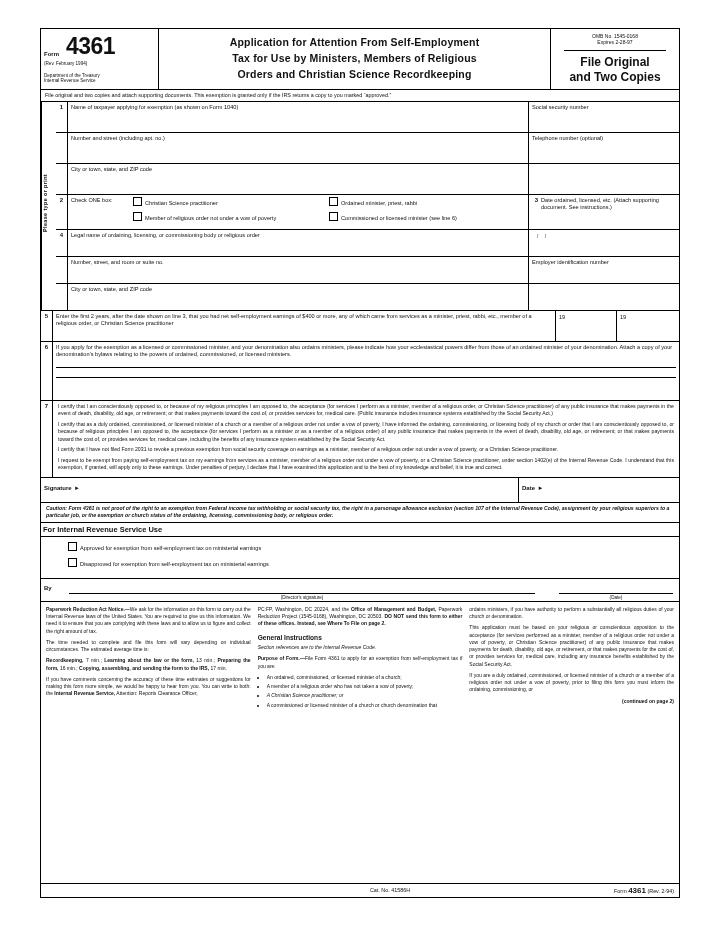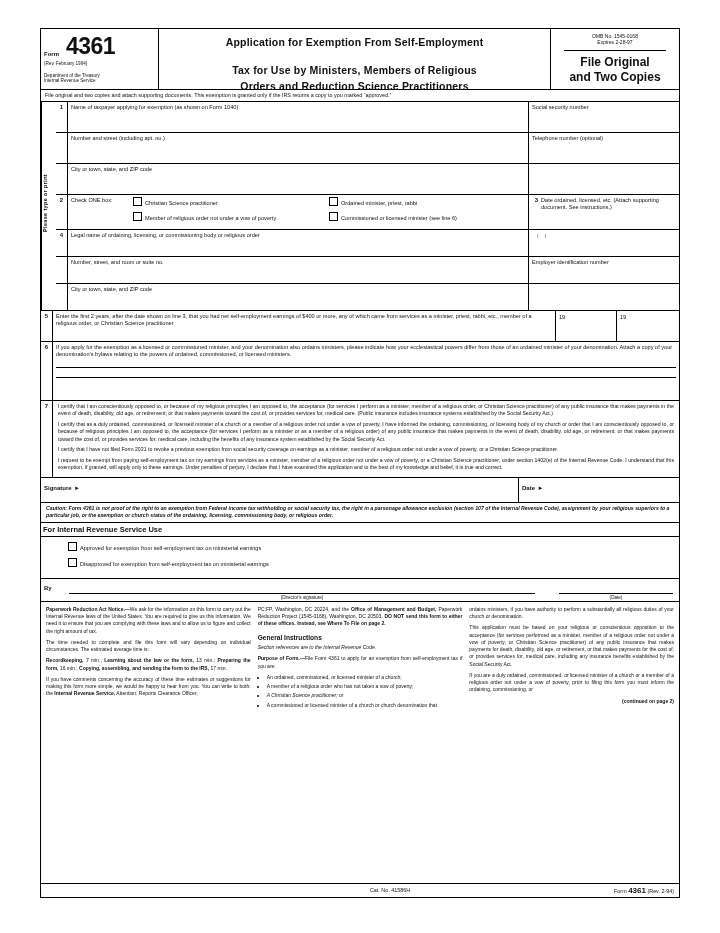--- a/index.html
+++ b/index.html
@@ -87,23 +87,23 @@
       <div class="cell br hdr-left" style="padding-top:6px;">
         <div class="row" style="align-items:flex-end;">
           <div class="formword">Form</div>
           <div class="formno" style="margin-left:7px;">4361</div>
         </div>
         <div class="xtiny" style="margin-top:3px;">(Rev. February 1994)</div>
         <div class="xtiny" style="margin-top:6px;">Department of the Treasury</div>
         <div class="xtiny">Internal Revenue Service</div>
       </div>
       <div class="cell br hdr-mid ctr" style="padding-top:7px;">
-        <div class="title1">Application for Exemption From Self-Employment</div>
-        <div class="title2" style="margin-top:15px;">Tax for Use by Ministers, Members of Religious</div>
-        <div class="title3" style="margin-top:3px;">Orders and Reduction Science Practitioners</div>
+        <div class="title1">Application for Attention From Self-Employment</div>
+        <div class="title2" style="margin-top:3px;">Tax for Use by Ministers, Members of Religious</div>
+        <div class="title3" style="margin-top:3px;">Orders and Christian Science Recordkeeping</div>
       </div>
       <div class="cell hdr-right" style="padding-top:4px;">
         <div class="omb">OMB No. 1545-0168</div>
         <div class="omb">Expires 2-28-97</div>
         <div class="grayline" style="margin:4px 10px;"></div>
         <div class="fileorig">File Original</div>
         <div class="fileorig">and Two Copies</div>
       </div>
     </div>
 

